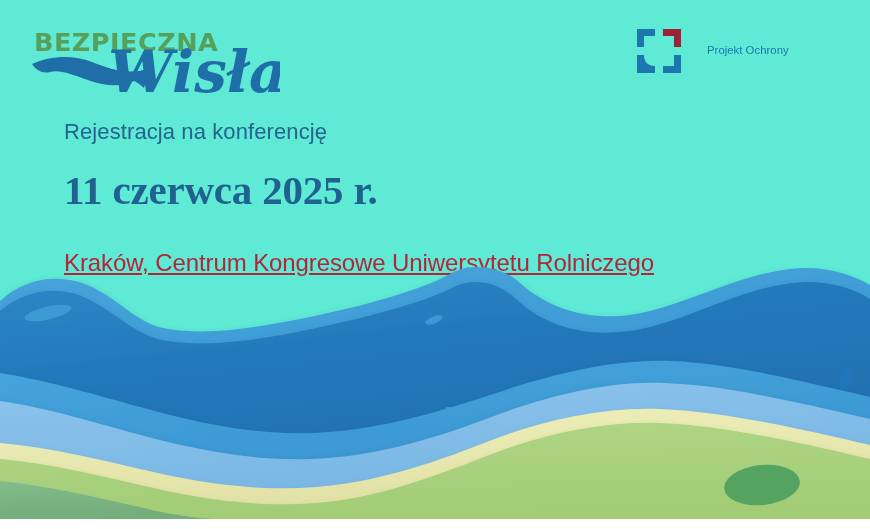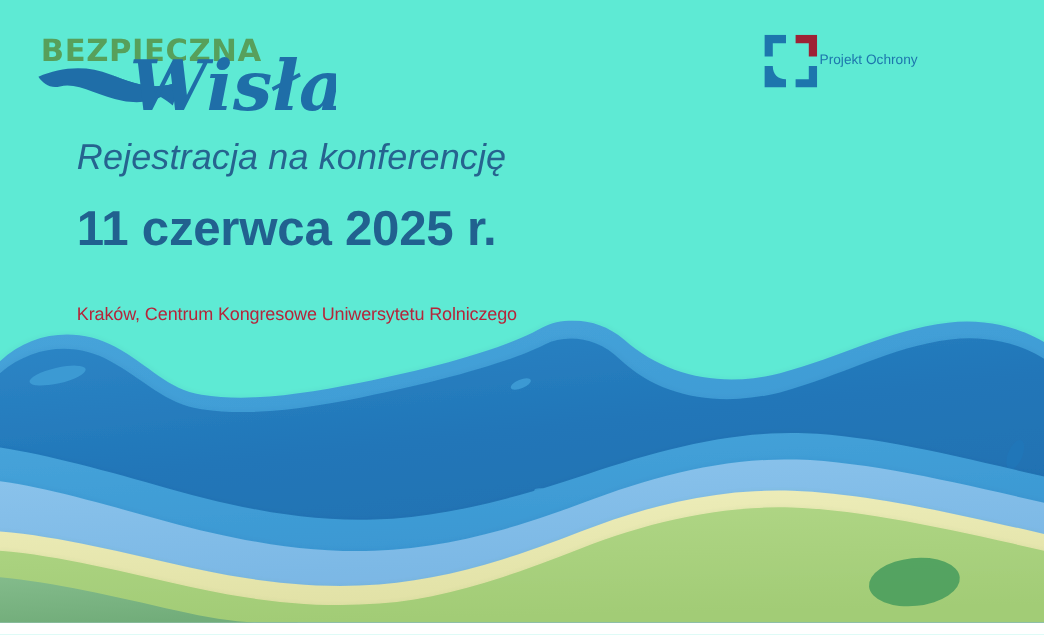--- a/index.html
+++ b/index.html
@@ -42,21 +42,21 @@
     fill: #1f6ea8;
   }
 
   
   #project-logo {
     position: absolute;
     left: 637px;
     top: 29px;
     display: flex;
     align-items: center;
-    gap: 2px;
+    gap: 26px;
   }
   #project-mark { width: 44px; height: 44px; display: block; flex: none; }
   #project-logo-text {
     font-family: "Liberation Sans", sans-serif;
     font-size: 11.4px;
     line-height: 15.6px;
     color: #1d76ad;
     white-space: nowrap;
   }
   #project-logo-text div { display: block; }
@@ -64,46 +64,46 @@
   
   #headline-block {
     position: absolute;
     left: 64px;
     top: 110px;
     width: 760px;
   }
   #headline {
     font-family: "Liberation Sans", sans-serif;
     font-weight: normal;
-    font-size: 30px;
+    font-size: 22px;
     line-height: 44px;
     color: #26638f;
     letter-spacing: 0.1px;
     white-space: nowrap;
-    font-style: italic;
   }
   #event-date {
-    font-family: Liberation Sans, sans-serif;
+    font-family: Liberation Serif, serif;
     font-weight: bold;
     font-size: 41px;
     line-height: 60px;
     color: #21618f;
     letter-spacing: -0.2px;
     margin-top: 6px;
     white-space: nowrap;
   }
   #venue {
     font-family: "Liberation Sans", sans-serif;
     font-weight: normal;
-    font-size: 15px;
+    font-size: 24px;
     line-height: 30px;
     color: #b5253a;
     letter-spacing: -0.1px;
     margin-top: 28px;
     white-space: nowrap;
+    text-decoration: underline;
   }
 
   
   #wave-art {
     position: absolute;
     left: 0;
     bottom: 0;
     width: 870px;
     height: 252px;
     display: block;

